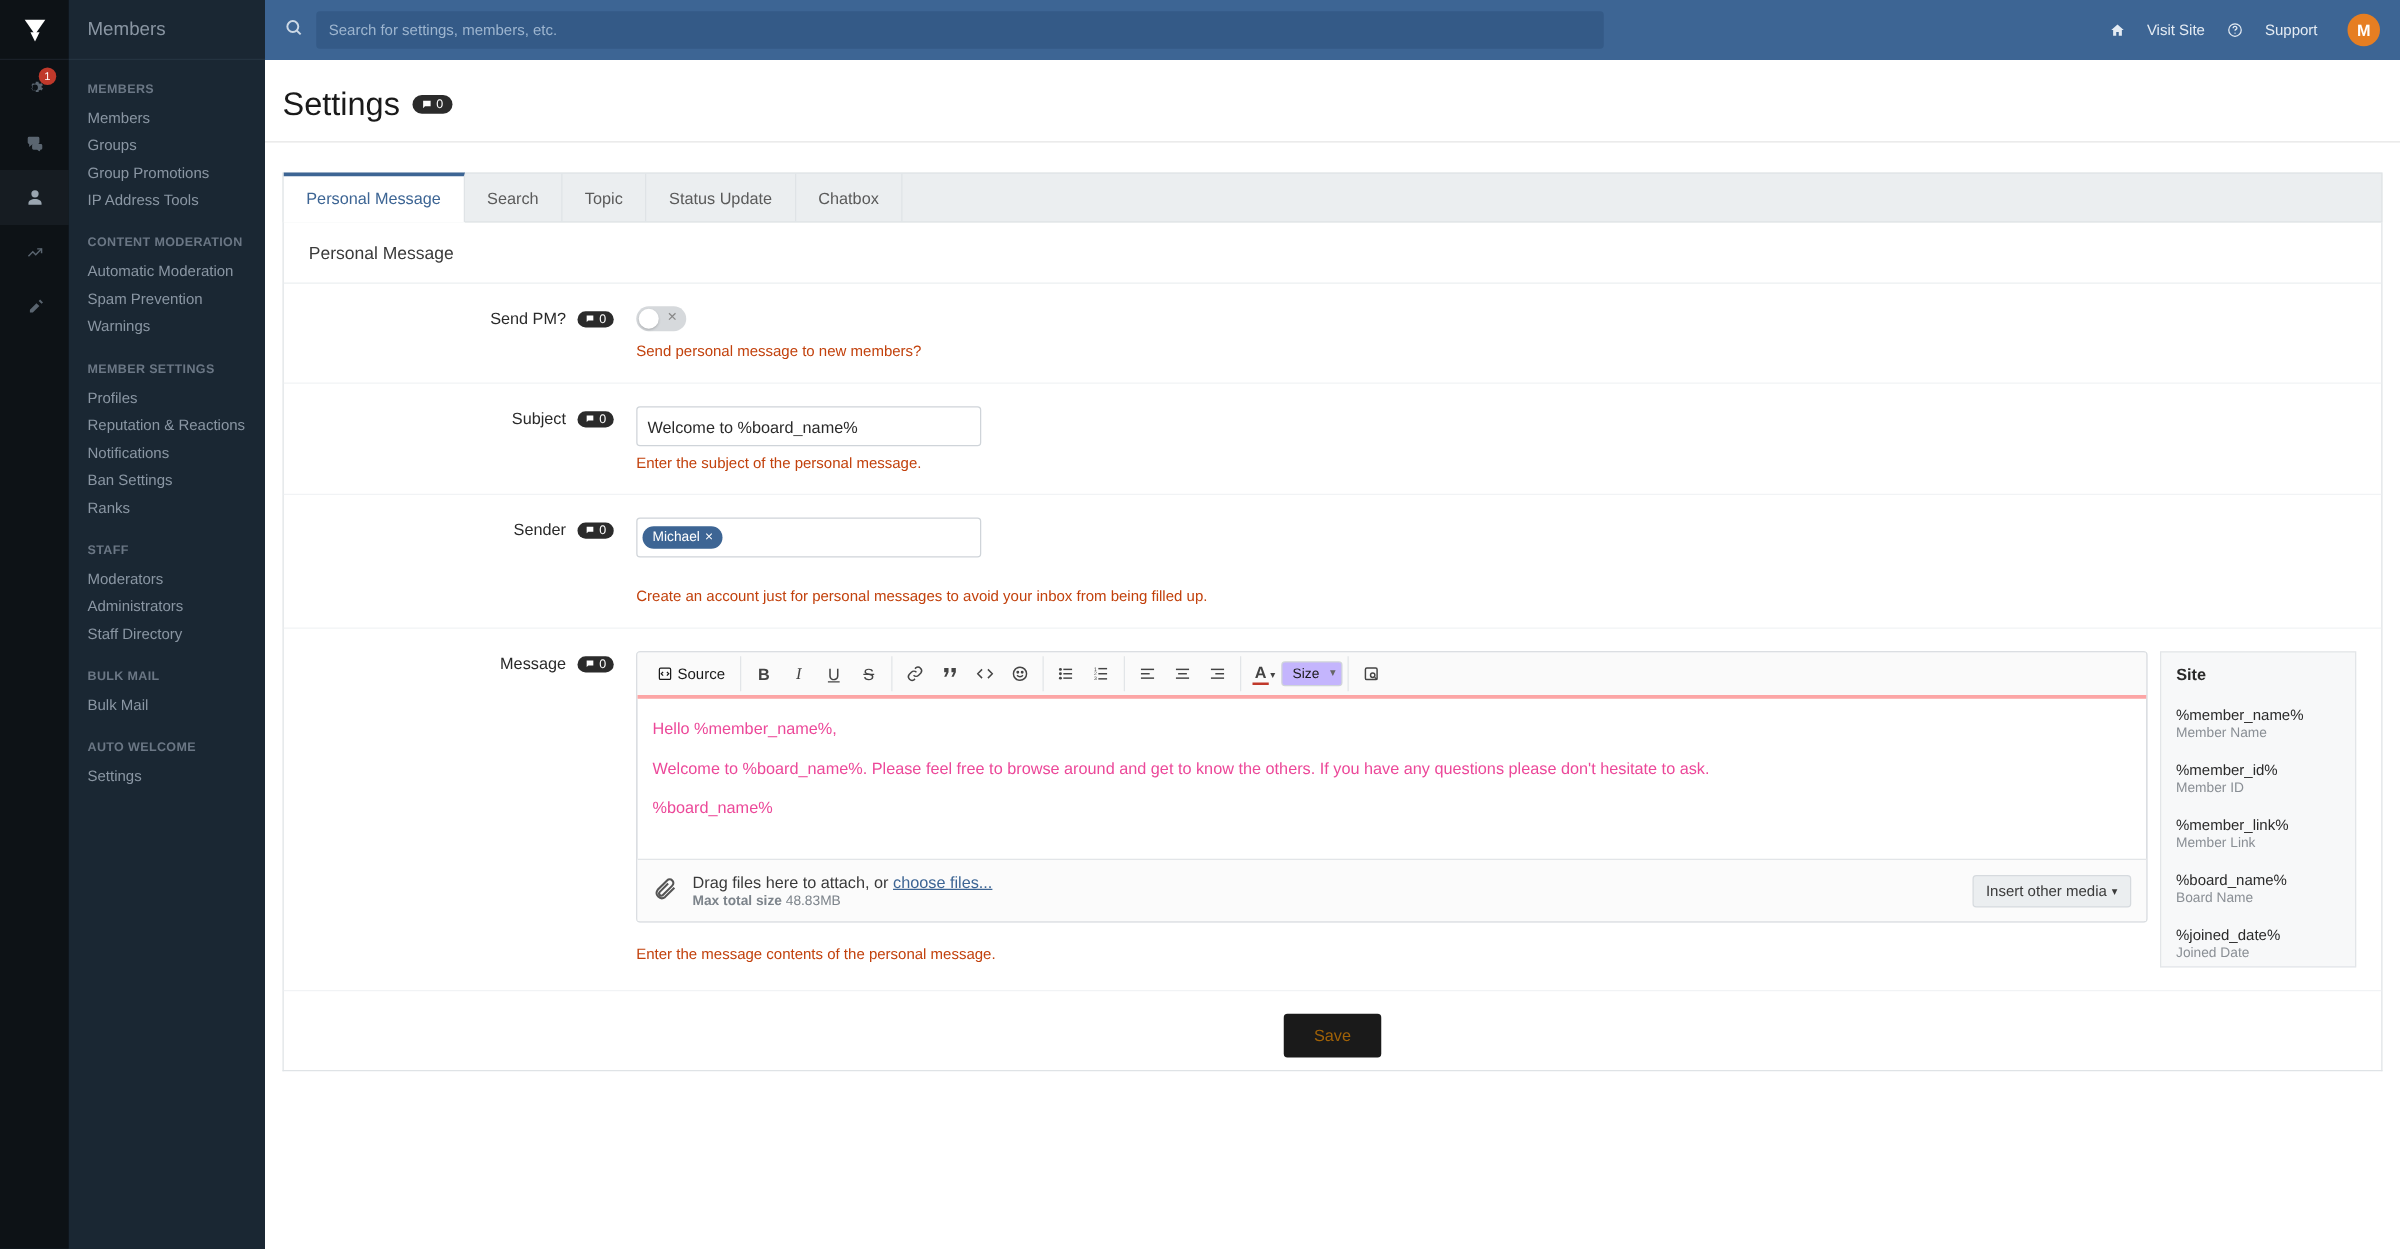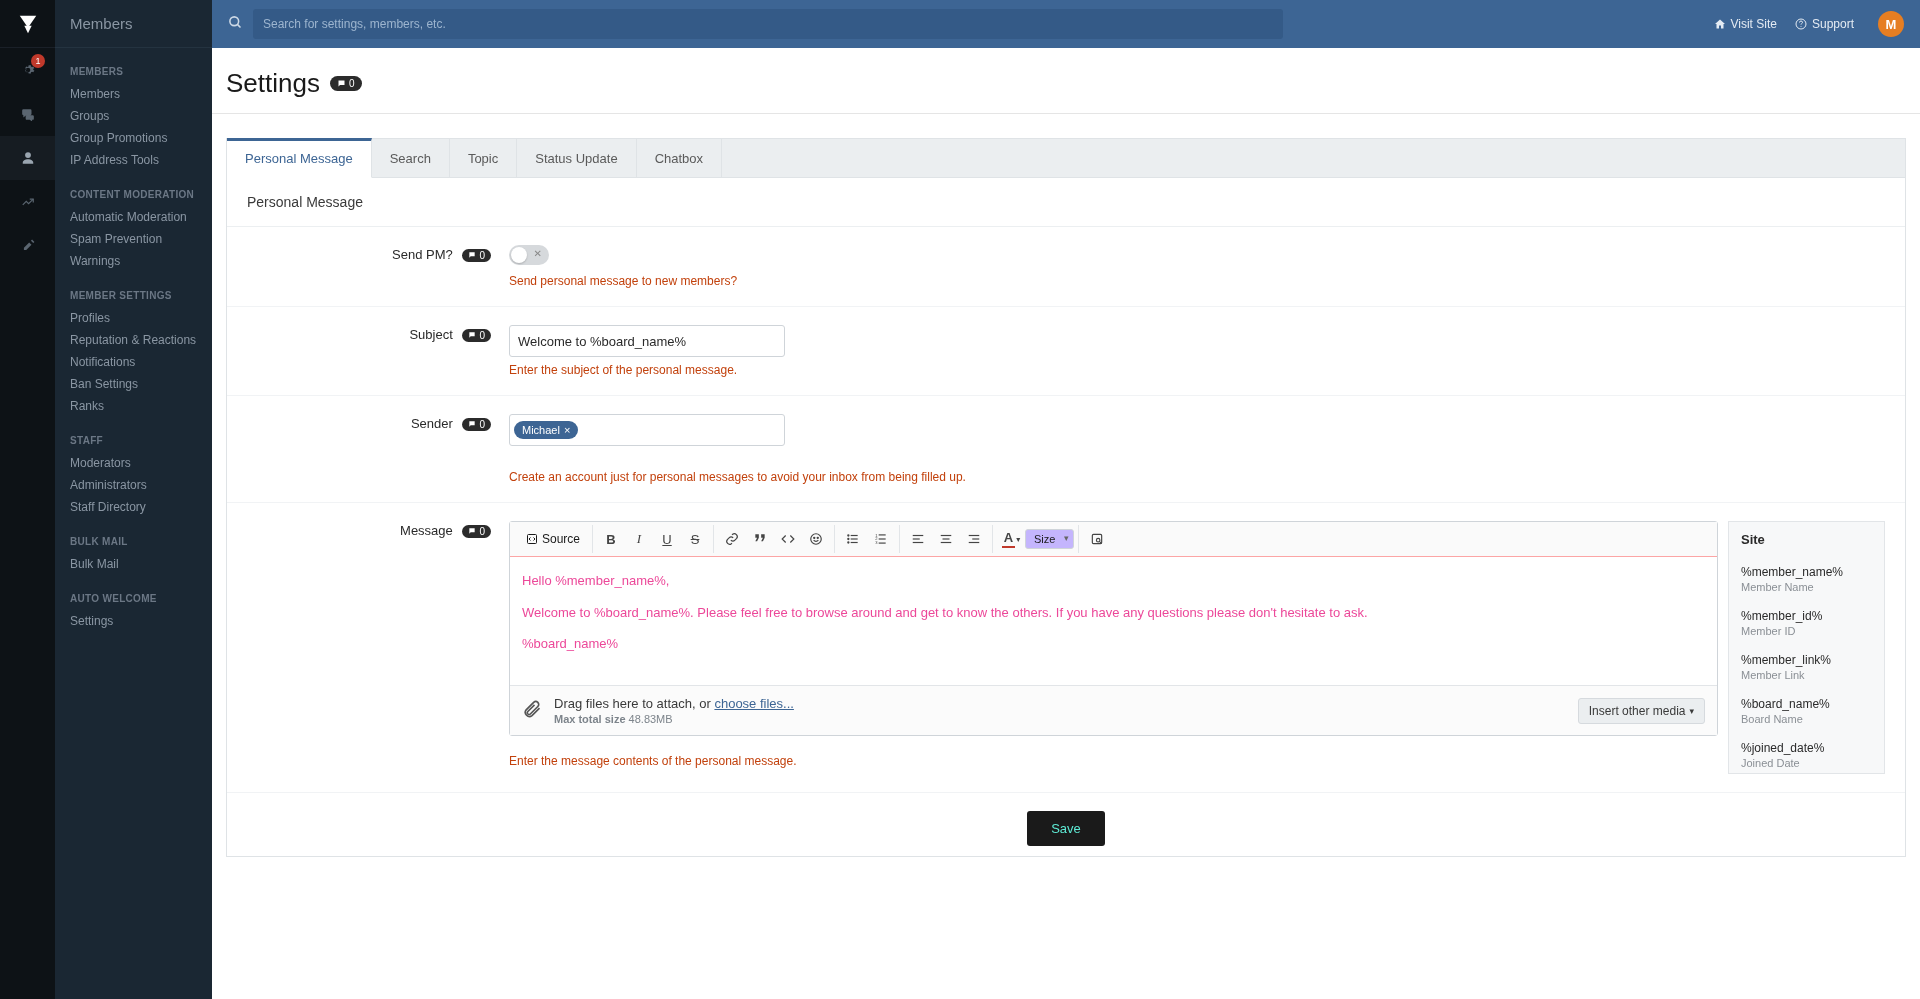--- a/index.html
+++ b/index.html
@@ -22,21 +22,21 @@
 .side-link { display: block; padding: 4px 15px; color: #8a96a3; font-size: 12px; cursor: pointer; }
 .side-group { margin-bottom: 18px; }
 
 
 .topbar { position: fixed; left: 212px; right: 0; top: 0; height: 48px; background: #3d6594; display: flex; align-items: center; padding: 0 16px 0 14px; }
 .top-search-wrap { flex: 1; display: flex; align-items: center; }
 .top-search-icon { color: #cdd9e6; padding: 0 10px 0 2px; font-size: 14px; }
 .top-search { flex: 1; max-width: 1030px; height: 30px; background: #345a87; border: none; border-radius: 3px; color: #dde6f0; padding: 0 10px; font-size: 12px; }
 .top-search::placeholder { color: #9db5cf; }
 .top-links { margin-left: auto; display: flex; align-items: center; gap: 18px; }
-.top-link { color: #e4ebf3; font-size: 12px; display: flex; align-items: center; gap: 5px; cursor: pointer; }
+.top-link { color: #e4ebf3; font-size: 12px; display: flex; align-items: center; gap: 18px; cursor: pointer; }
 .avatar { width: 26px; height: 26px; border-radius: 50%; background: #e67e22; color: #fff; display: flex; align-items: center; justify-content: center; font-weight: 600; font-size: 13px; margin-left: 6px; }
 
 
 .main { margin-left: 212px; padding-top: 48px; }
 .page-head { padding: 20px 14px 14px; border-bottom: 1px solid #e5e5e5; display: flex; align-items: center; gap: 10px; }
 .page-title { font-size: 26px; font-weight: 400; }
 .count-pill { background: #2b2b2b; color: #fff; border-radius: 10px; font-size: 10px; padding: 2px 7px; display: inline-flex; align-items: center; gap: 3px; }
 .count-pill.small { font-size: 10px; padding: 1px 6px; }
 
 .content-wrap { padding: 24px 14px 30px; }
@@ -72,21 +72,21 @@
 .tag-chip { background: #3d6594; color: #fff; border-radius: 10px; padding: 3px 8px; font-size: 11px; display: inline-flex; align-items: center; gap: 4px; }
 .tag-chip .x { cursor: pointer; font-size: 11px; }
 
 
 .msg-row { display: flex; gap: 10px; align-items: flex-start; }
 .editor-col { flex: 1; min-width: 0; }
 .tags-col { width: 157px; flex-shrink: 0; }
 
 
 .editor-box { border: 1px solid #cfd4d9; border-radius: 3px; }
-.editor-toolbar { background: #fafafa; border-bottom: 1px solid #fca5a5; display: flex; align-items: center; padding: 3px 4px; gap: 0; flex-wrap: wrap; }
+.editor-toolbar { background: #fafafa; border-bottom: 3px solid #fca5a5; display: flex; align-items: center; padding: 3px 4px; gap: 0; flex-wrap: wrap; }
 .tb-group { display: flex; align-items: center; border-right: 1px solid #e2e5e8; padding: 0 4px; }
 .tb-btn { width: 28px; height: 28px; display: flex; align-items: center; justify-content: center; color: #444; cursor: pointer; border-radius: 2px; }
 .tb-source { padding: 0 8px; font-size: 12px; display: flex; align-items: center; gap: 4px; height: 28px; cursor: pointer; }
 .tb-size { border: 1px solid #cfd4d9; border-radius: 3px; background: #c4b5fd; font-size: 11px; padding: 3px 18px 3px 8px; position: relative; cursor: pointer; }
 .tb-size::after { content: "▾"; position: absolute; right: 5px; top: 3px; font-size: 9px; color: #666; }
 .editor-body { padding: 14px 12px; font-size: 13px; color: #ec4899; line-height: 1.5; min-height: 128px; }
 .editor-body p { margin-bottom: 12px; }
 .attach-bar { border-top: 1px solid #e2e5e8; background: #fbfbfb; padding: 10px 12px; display: flex; align-items: center; gap: 12px; }
 .attach-icon { color: #555; }
 .attach-text { font-size: 13px; color: #3a3a3a; }
@@ -97,21 +97,21 @@
 
 .tags-panel { border: 1px solid #e2e5e8; background: #f7f8f9; }
 .tags-head { padding: 10px 12px; font-size: 13px; font-weight: 600; color: #2a2a2a; }
 .tags-list { max-height: 216px; overflow-y: auto; }
 .tag-item { padding: 8px 12px; cursor: pointer; }
 .tag-code { font-size: 12px; color: #2a2a2a; }
 .tag-desc { font-size: 11px; color: #8a8f95; margin-top: 2px; }
 
 
 .save-bar { text-align: center; padding: 18px 0 10px; }
-.save-btn { background: #1a1a1a; color: #5eead4; border: none; border-radius: 3px; padding: 10px 24px; font-size: 13px; cursor: pointer; }
+.save-btn { background: #1a1a1a; color: #a16207; border: none; border-radius: 3px; padding: 10px 24px; font-size: 13px; cursor: pointer; }
 
 
 .tags-list::-webkit-scrollbar { width: 12px; }
 .tags-list::-webkit-scrollbar-track { background: #f0f0f0; }
 .tags-list::-webkit-scrollbar-thumb { background: #c8cdd2; }
 
 
 .i { width: 14px; height: 14px; display: inline-block; }
 </style>
 </head>

